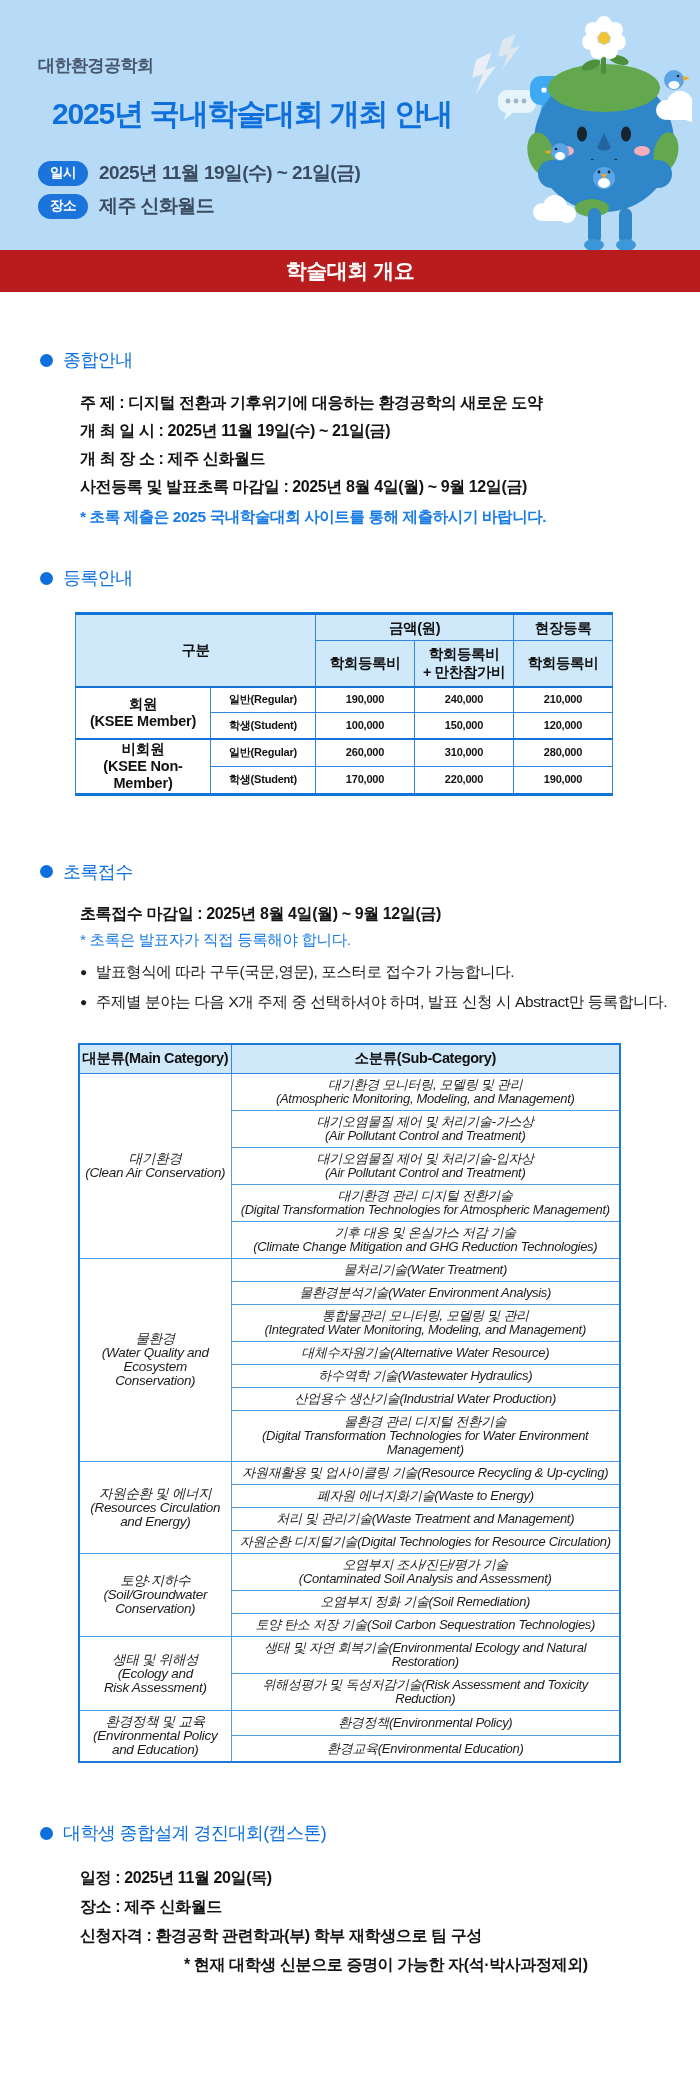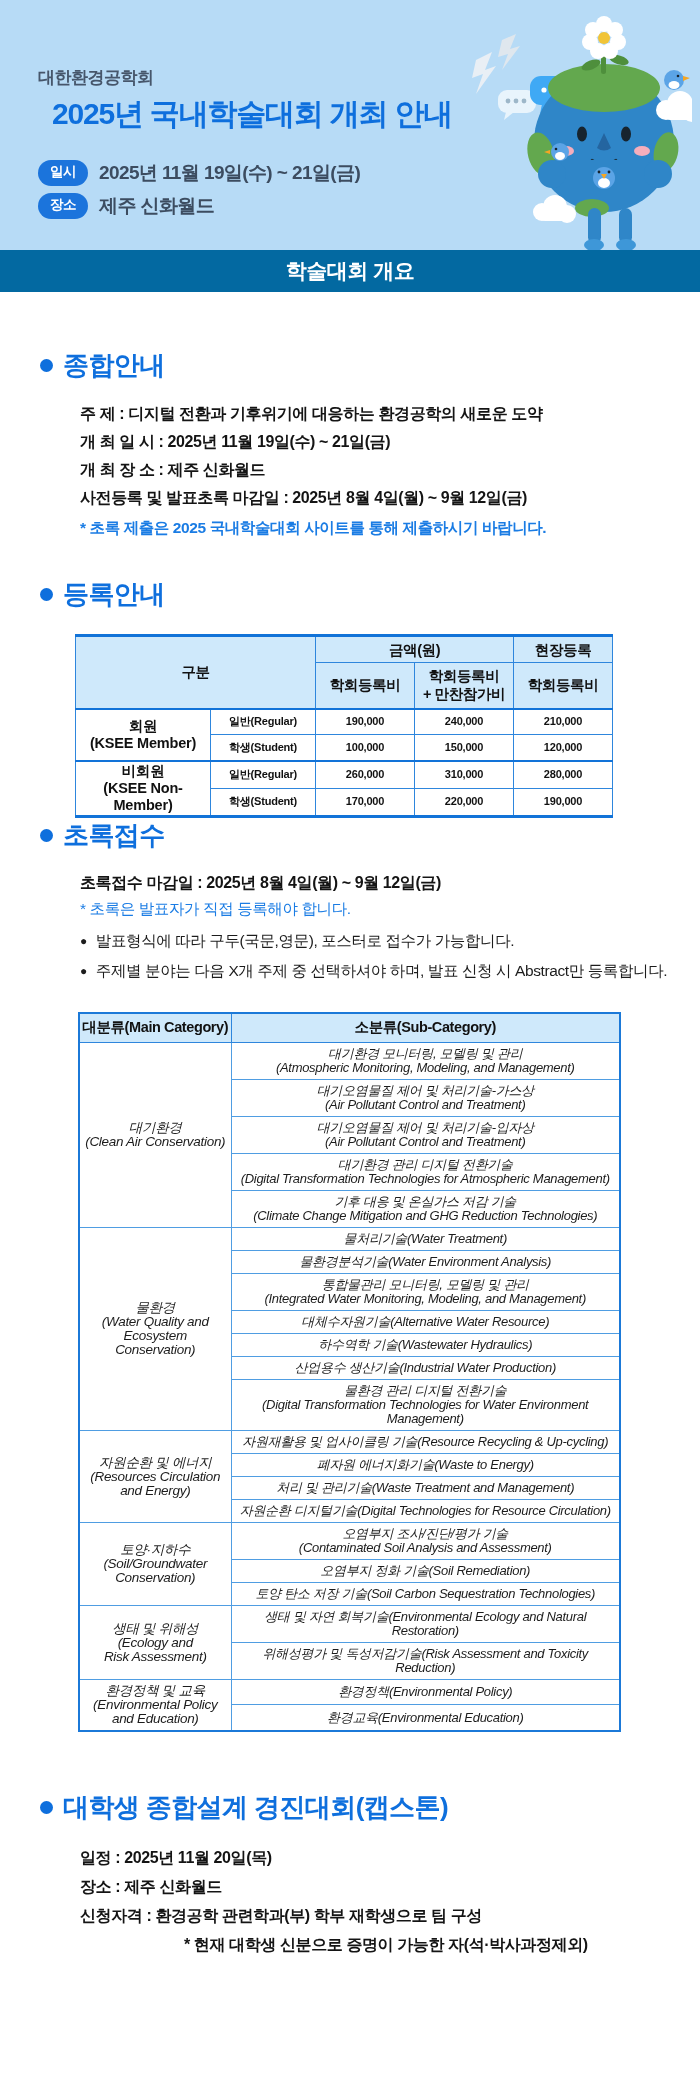--- a/index.html
+++ b/index.html
@@ -2,33 +2,33 @@
 <html><head>
 <meta charset="utf-8">
 <style>
   * { box-sizing: border-box; }
   html,body { margin:0; padding:0; background:#ffffff; }
   body { font-family:"Liberation Sans","DejaVu Sans",sans-serif; }
   .page { position:relative; width:700px; height:2100px; margin:0 auto; background:#ffffff; overflow:hidden; }
 
   
   .hero { position:relative; height:250px; background:#b7dbf6; overflow:hidden; }
-  .society { position:absolute; left:38px; top:66px; font-size:17px; font-weight:700; color:#46566b; letter-spacing:-0.5px; }
+  .society { position:absolute; left:38px; top:54px; font-size:17px; font-weight:700; color:#46566b; letter-spacing:-0.5px; }
   .title { position:absolute; left:36px; top:78px; margin:16px; font-size:30px; font-weight:800; color:#0e6fdd; letter-spacing:-1.2px; }
   .badges { position:absolute; left:38px; top:160px; display:flex; flex-direction:column; gap:7px; }
-  .badge-row { display:flex; gap:11px; }
+  .badge-row { display:flex; align-items:center; gap:11px; }
   .pill { display:inline-block; background:#1b74dc; color:#fff; font-weight:700; font-size:13.5px; padding:3px 12px 4px; border-radius:15px; letter-spacing:-0.5px; }
   .pill-value { font-size:19px; font-weight:700; color:#3c4c60; letter-spacing:-0.6px; }
   .mascot { position:absolute; right:8px; top:2px; }
 
   
-  .banner { height:42px; background:#0369a1; color:#ffffff; display:flex; align-items:center; justify-content:center; font-size:21px; font-weight:800; letter-spacing:-0.5px; }
-
-  
-  .sec-h { display:flex; align-items:center; gap:10px; margin-left:40px; color:#0e6fdd; font-size:26px; font-weight:700; letter-spacing:-0.6px; }
+  .banner { height:42px; background:#b91c1c; color:#ffffff; display:flex; align-items:center; justify-content:center; font-size:21px; font-weight:800; letter-spacing:-0.5px; }
+
+  
+  .sec-h { display:flex; align-items:center; gap:10px; margin-left:40px; color:#0e6fdd; font-size:18px; font-weight:400; letter-spacing:-0.6px; }
   .dot { width:13px; height:13px; background:#0e6fdd; border-radius:50%; flex:0 0 auto; }
 
   .overview { margin-top:56px; }
   .lines { margin:17px 0 0 80px; }
   .line { font-size:16px; font-weight:600; color:#141414; line-height:28px; letter-spacing:-0.4px; }
   .blue-note { margin:3px 0 0 80px; font-size:15.5px; font-weight:700; color:#1a7ce4; line-height:26px; letter-spacing:-0.4px; }
 
   
   .registration { margin-top:36px; }
   table.reg { border-collapse:collapse; table-layout:fixed; margin:22px 0 0 75px; width:537px; }
@@ -37,21 +37,21 @@
   table.reg .h1 th { height:27px; }
   table.reg .h2 th { height:46px; }
   table.reg td { font-size:11px; font-weight:600; color:#111; height:26px; padding:1px 2px; letter-spacing:-0.2px; line-height:17px; }
   table.reg { border-top:3px solid #1273d8; border-bottom:3px solid #1273d8; }
   table.reg tr.group-start td { border-top:2.2px solid #1273d8; }
   table.reg thead tr:last-child th { border-bottom:2.2px solid #1273d8; }
   .member-cell { font-size:14.5px !important; }
   .footnote { margin:17px 0 0 75px; font-size:13.5px; font-weight:700; color:#1c1c1c; letter-spacing:-0.5px; }
 
   
-  .abstract { }
+  .abstract { margin-top:64px; }
   .abs-deadline { margin:16px 0 0 80px; font-size:16px; font-weight:700; color:#141414; line-height:27px; letter-spacing:-0.4px; }
   .abs-note { margin:0 0 0 80px; font-size:15.5px; font-weight:400; color:#1a7ce4; line-height:26px; letter-spacing:-0.4px; }
   .abs-bullets { margin:4px 0 0 80px; }
   .abs-bullet { display:flex; gap:9px; font-size:15.5px; font-weight:500; color:#1c1c1c; line-height:30px; letter-spacing:-0.4px; }
   .abs-bullet .b { font-size:12px; line-height:30px; }
 
   table.cat { border-collapse:collapse; table-layout:fixed; margin:26px 0 0 78px; width:543px; border:2px solid #1b79d8; }
   table.cat th { background:#cfe9fb; border:1.5px solid #2e86dd; font-size:14.5px; font-weight:700; color:#111; height:30px; letter-spacing:-0.4px; }
   table.cat td { border:1.2px solid #4f9de2; text-align:center; vertical-align:middle; font-size:13px; font-weight:500; color:#1c1c1c; padding:4px 3px; white-space:pre-line; line-height:14px; letter-spacing:-0.3px;font-style:italic; }
   table.cat td.main-cell { font-size:13.5px; }

